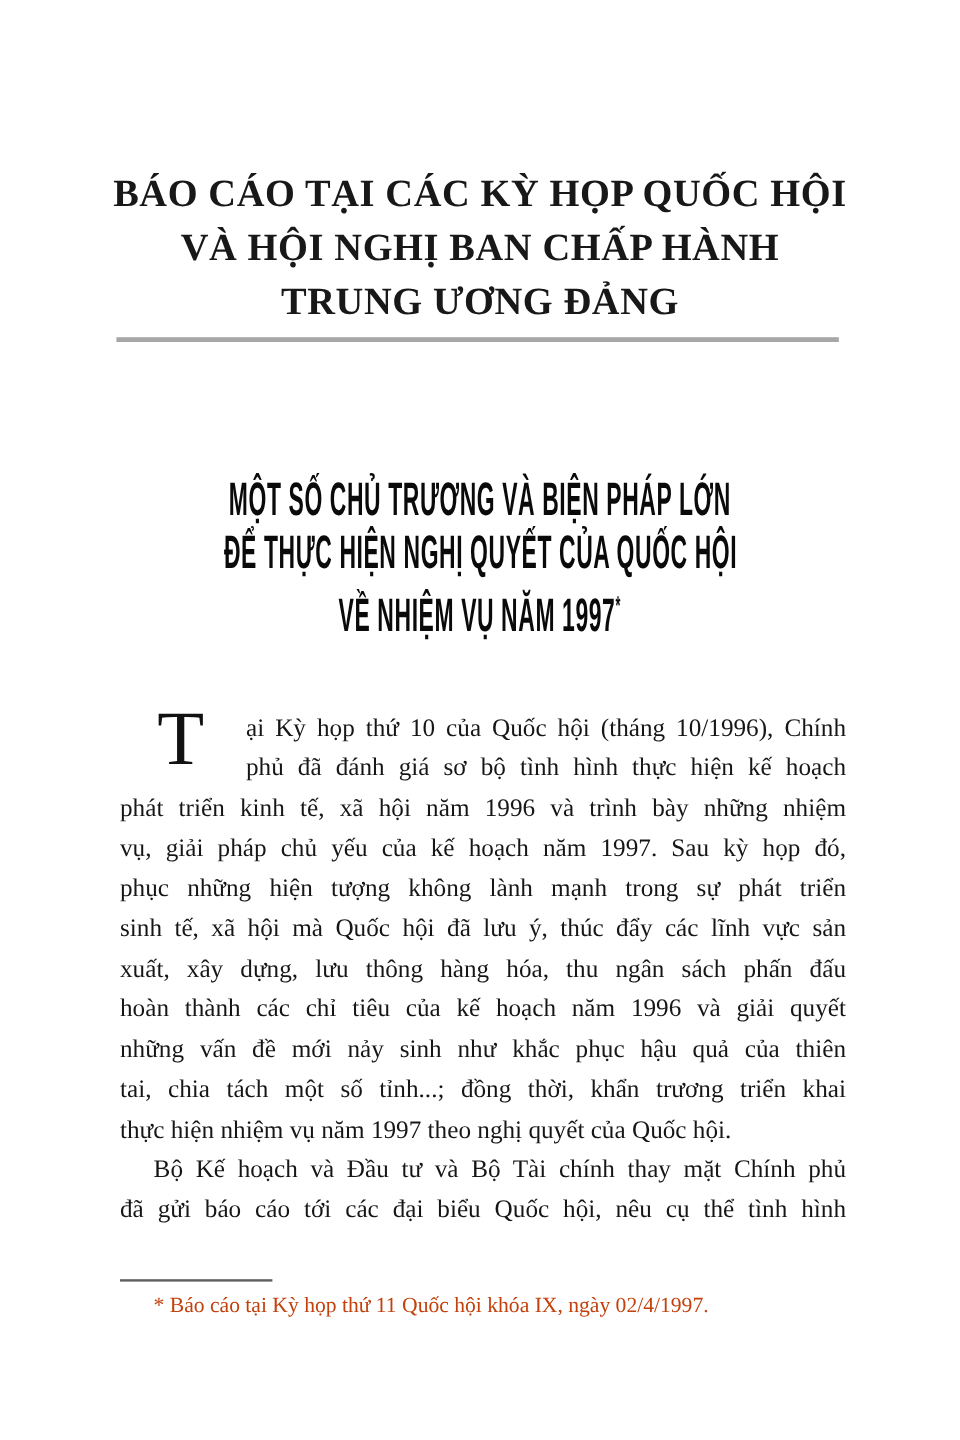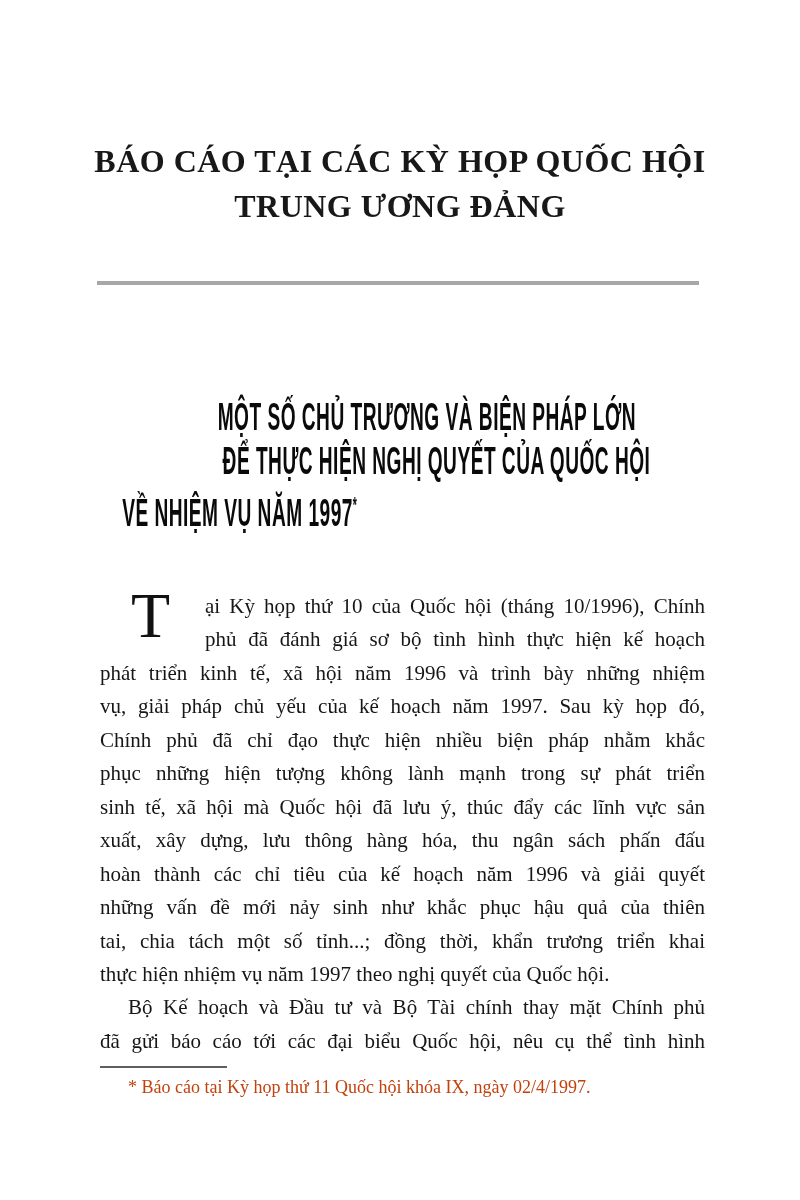--- a/index.html
+++ b/index.html
@@ -39,21 +39,21 @@
   
   .section-title {
     position: absolute;
     top: 395px;
     left: 0;
     width: 800px;
     color: #0a0a0a;
   }
   .section-line {
     display: flex;
-    justify-content: flex-start;
+    justify-content: center;
     height: 44px;
   }
   .section-line .st-inner {
     font-family: "Liberation Sans", sans-serif;
     font-weight: 700;
     font-size: 39px;
     line-height: 44px;
     white-space: nowrap;
     letter-spacing: 1px;
     transform: scaleX(0.49);
@@ -115,20 +115,21 @@
     color: #c2410c;
   }
 </style>
 </head>
 <body>
 
 <div class="page">
 
   <div class="chapter-title">
     <div>BÁO CÁO TẠI CÁC KỲ HỌP QUỐC HỘI</div>
+    <div>VÀ HỘI NGHỊ BAN CHẤP HÀNH</div>
     <div>TRUNG ƯƠNG ĐẢNG</div>
   </div>
 
   <div class="title-rule"></div>
 
   <div class="section-title">
     <div class="section-line">
       <span class="st-inner">MỘT SỐ CHỦ TRƯƠNG VÀ BIỆN PHÁP LỚN</span>
     </div>
     <div class="section-line">
@@ -138,21 +139,20 @@
       <span class="st-inner"><span>VỀ NHIỆM VỤ NĂM 1997</span><sup>*</sup></span>
     </div>
   </div>
 
   <div class="body-text">
     <div class="dropcap">T</div>
     <div class="bline dc">ại Kỳ họp thứ 10 của Quốc hội (tháng 10/1996), Chính</div>
     <div class="bline dc">phủ đã đánh giá sơ bộ tình hình thực hiện kế hoạch</div>
     <div class="bline">phát triển kinh tế, xã hội năm 1996 và trình bày những nhiệm</div>
     <div class="bline">vụ, giải pháp chủ yếu của kế hoạch năm 1997. Sau kỳ họp đó,</div>
-    <div class="bline">Chính phủ đã chỉ đạo thực hiện nhiều biện pháp nhằm khắc</div>
     <div class="bline">phục những hiện tượng không lành mạnh trong sự phát triển</div>
     <div class="bline">sinh tế, xã hội mà Quốc hội đã lưu ý, thúc đẩy các lĩnh vực sản</div>
     <div class="bline">xuất, xây dựng, lưu thông hàng hóa, thu ngân sách phấn đấu</div>
     <div class="bline">hoàn thành các chỉ tiêu của kế hoạch năm 1996 và giải quyết</div>
     <div class="bline">những vấn đề mới nảy sinh như khắc phục hậu quả của thiên</div>
     <div class="bline">tai, chia tách một số tỉnh...; đồng thời, khẩn trương triển khai</div>
     <div class="bline endline">thực hiện nhiệm vụ năm 1997 theo nghị quyết của Quốc hội.</div>
     <div class="bline pindent">Bộ Kế hoạch và Đầu tư và Bộ Tài chính thay mặt Chính phủ</div>
     <div class="bline">đã gửi báo cáo tới các đại biểu Quốc hội, nêu cụ thể tình hình</div>
   </div>

